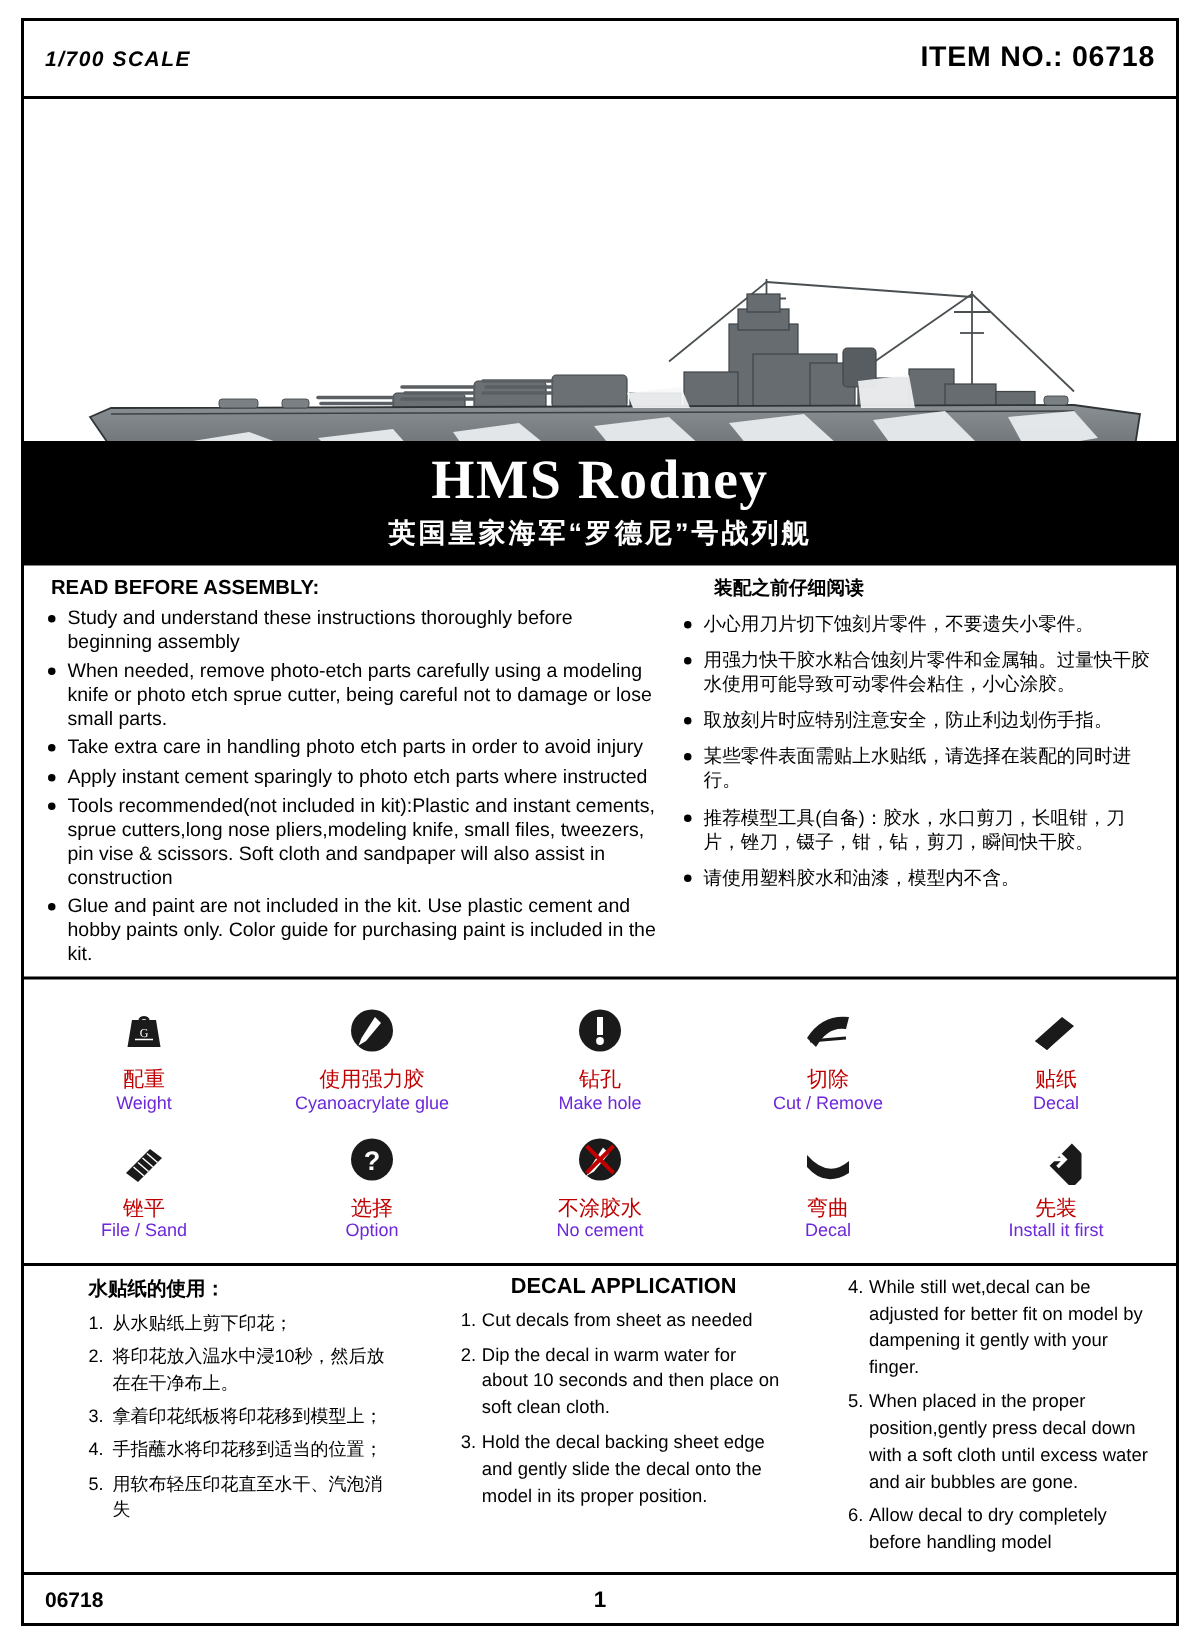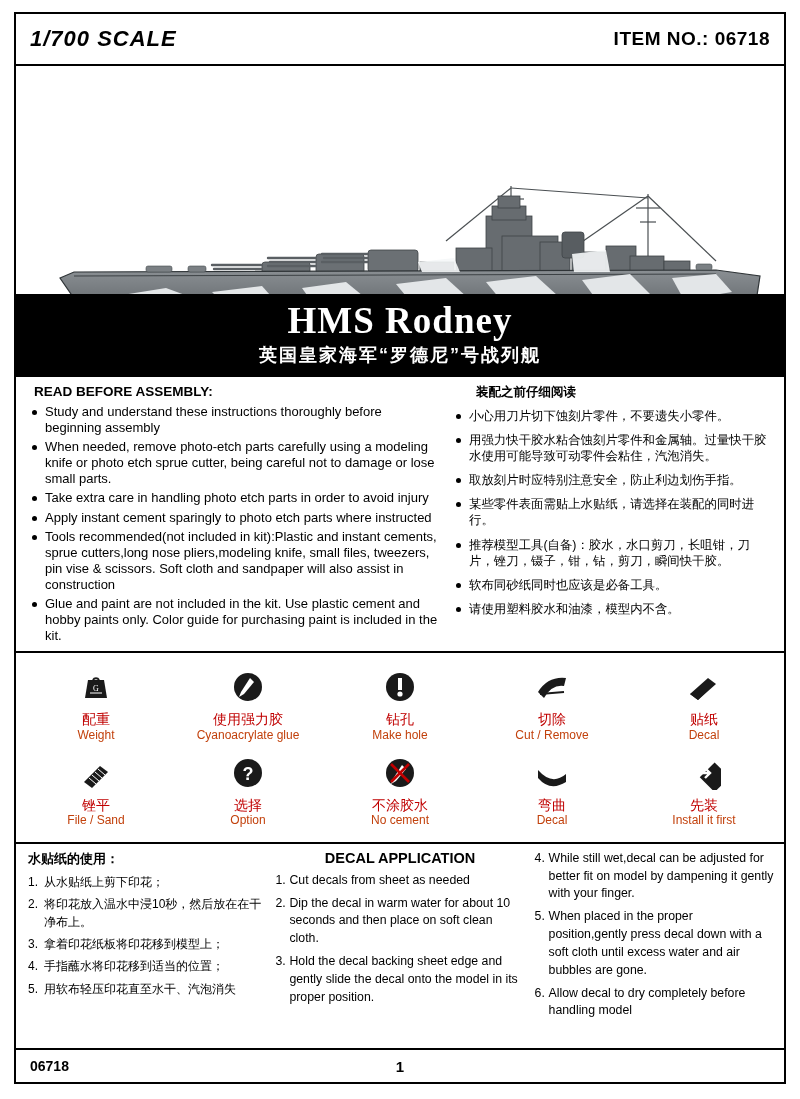--- a/index.html
+++ b/index.html
@@ -31,21 +31,21 @@
     height: 52px;
     border-bottom: 2px solid #000;
     display: flex;
     align-items: center;
     justify-content: space-between;
     padding: 0 14px;
     box-sizing: border-box;
     flex: none;
   }
   .scale-text {
-    font-size: 22px;
+    font-size: 14px;
     font-weight: bold;
     font-style: italic;
     letter-spacing: 1px;
   }
   .item-no {
     font-size: 19px;
     font-weight: bold;
     letter-spacing: 0.5px;
   }
   
@@ -156,32 +156,33 @@
     justify-content: center;
   }
   .icon-cn {
     font-size: 14px;
     color: #c00000;
     margin-top: 4px;
     line-height: 1.2;
   }
   .icon-en {
     font-size: 12px;
-    color: #c2410c;
+    color: #6d28d9;
     line-height: 1.2;
   }
   
   .decal {
     display: flex;
     flex: 1 1 auto;
     padding: 6px 0 0 0;
     box-sizing: border-box;
   }
   .decal-col {
     box-sizing: border-box;
+    margin-left: 31px;
   }
   .decal-col.c1 { width: 33%; padding: 0 6px 0 12px; }
   .decal-col.c2 { width: 34%; padding: 0 6px 0 6px; }
   .decal-col.c3 { width: 33%; padding: 0 10px 0 4px; }
   .decal-title-cn {
     font-size: 13px;
     font-weight: bold;
     margin-bottom: 6px;
   }
   .decal-title-en {
@@ -347,25 +348,24 @@
         <li>Take extra care in handling photo etch parts in order to avoid injury</li>
         <li>Apply instant cement sparingly to photo etch parts where instructed</li>
         <li>Tools recommended(not included in kit):Plastic and instant cements, sprue cutters,long nose pliers,modeling knife, small files, tweezers, pin vise &amp; scissors. Soft cloth and sandpaper will also assist in construction</li>
         <li>Glue and paint are not included in the kit. Use plastic cement and hobby paints only. Color guide for purchasing paint is included in the kit.</li>
       </ul>
     </div>
     <div class="col-right">
       <div class="heading-cn">装配之前仔细阅读</div>
       <ul class="bullets cn">
         <li>小心用刀片切下蚀刻片零件，不要遗失小零件。</li>
-        <li>用强力快干胶水粘合蚀刻片零件和金属轴。过量快干胶水使用可能导致可动零件会粘住，汽泡消失。</li>
+        <li>用强力快干胶水粘合蚀刻片零件和金属轴。过量快干胶水使用可能导致可动零件会粘住，小心涂胶。</li>
         <li>取放刻片时应特别注意安全，防止利边划伤手指。</li>
         <li>某些零件表面需贴上水贴纸，请选择在装配的同时进行。</li>
         <li>推荐模型工具(自备)：胶水，水口剪刀，长咀钳，刀片，锉刀，镊子，钳，钻，剪刀，瞬间快干胶。</li>
-        <li>软布同砂纸同时也应该是必备工具。</li>
         <li>请使用塑料胶水和油漆，模型内不含。</li>
       </ul>
     </div>
   </div>
 
   <div class="icons">
 
     <div class="icon-row">
 
       <div class="icon-cell">

